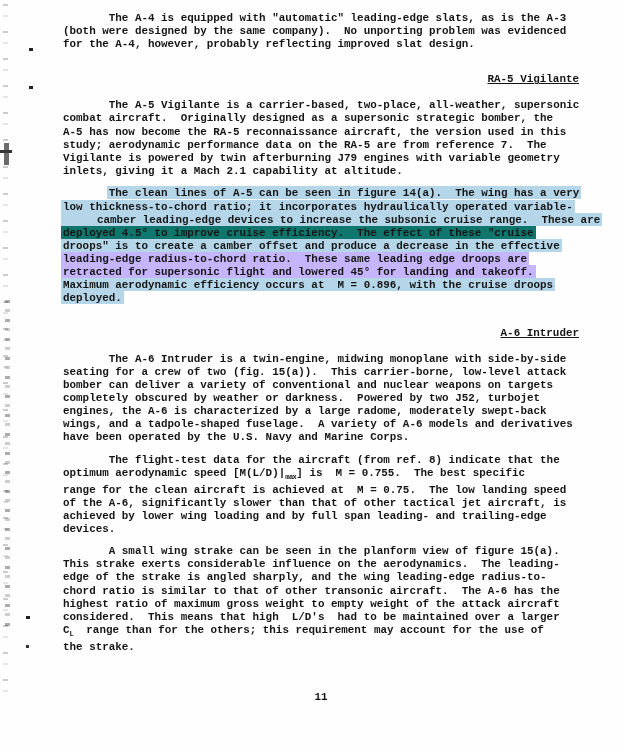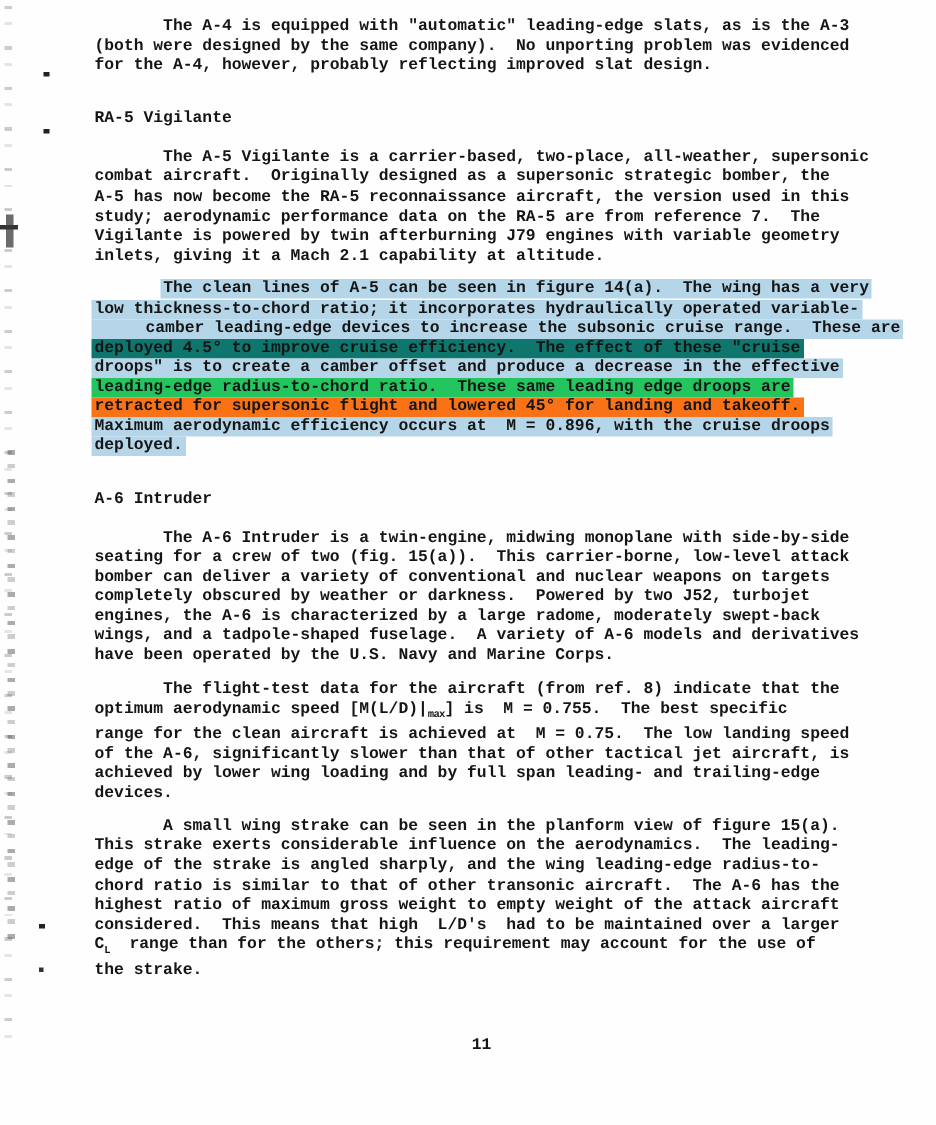--- a/index.html
+++ b/index.html
@@ -13,21 +13,21 @@
     overflow: hidden;
     font-family: "Liberation Mono", "DejaVu Sans Mono", monospace;
     font-size: 10.9px;
     font-weight: 700;
     line-height: 13.1px;
     color: #151515;
   }
   .doc-body { position: relative; }
   .line { white-space: pre; }
   .para { margin: 0 0 9px 0; }
-  .heading { text-align: left; margin: 22px 0 13px 0; white-space: pre; }
+  .heading { text-align: right; margin: 22px 0 13px 0; white-space: pre; text-decoration: underline; }
   .hl {
     padding: 0.5px 2px;
     margin: 0 -2px;
   }
   sub { font-size: 7px; letter-spacing: -0.5px; }
   .page-number { text-align: center; margin-top: 37px; }
 
   
   .noise-strip {
     position: absolute;
@@ -81,22 +81,22 @@
         <div class="line">study; aerodynamic performance data on the RA-5 are from reference 7.  The</div>
         <div class="line">Vigilante is powered by twin afterburning J79 engines with variable geometry</div>
         <div class="line">inlets, giving it a Mach 2.1 capability at altitude.</div>
       </div>
       <div class="para highlighted">
         <div class="line">       <span class="hl" style="background-color: rgb(181, 214, 233);">The clean lines of A-5 can be seen in figure 14(a).  The wing has a very</span></div>
         <div class="line"><span class="hl" style="background-color: rgb(181, 214, 233);">low thickness-to-chord ratio; it incorporates hydraulically operated variable-</span></div>
         <div class="line"><span class="hl" style="background-color: rgb(181, 214, 233); padding-left: 36px;">camber leading-edge devices to increase the subsonic cruise range.  These are</span></div>
         <div class="line"><span class="hl" style="background-color: #0f766e;">deployed 4.5° to improve cruise efficiency.  The effect of these "cruise</span></div>
         <div class="line"><span class="hl" style="background-color: rgb(181, 214, 233);">droops" is to create a camber offset and produce a decrease in the effective</span></div>
-        <div class="line"><span class="hl" style="background-color: #22c55e;">leading-edge radius-to-chord ratio.  These same leading edge droops are</span></div>
-        <div class="line"><span class="hl" style="background-color: #f97316;">retracted for supersonic flight and lowered 45° for landing and takeoff.</span></div>
+        <div class="line"><span class="hl" style="background-color: #c4b5fd;">leading-edge radius-to-chord ratio.  These same leading edge droops are</span></div>
+        <div class="line"><span class="hl" style="background-color: #c4b5fd;">retracted for supersonic flight and lowered 45° for landing and takeoff.</span></div>
         <div class="line"><span class="hl" style="background-color: rgb(181, 214, 233);">Maximum aerodynamic efficiency occurs at  M = 0.896, with the cruise droops</span></div>
         <div class="line"><span class="hl" style="background-color: rgb(181, 214, 233);">deployed.</span></div>
       </div>
       <div class="heading">A-6 Intruder</div>
       <div class="para">
         <div class="line">       The A-6 Intruder is a twin-engine, midwing monoplane with side-by-side</div>
         <div class="line">seating for a crew of two (fig. 15(a)).  This carrier-borne, low-level attack</div>
         <div class="line">bomber can deliver a variety of conventional and nuclear weapons on targets</div>
         <div class="line">completely obscured by weather or darkness.  Powered by two J52, turbojet</div>
         <div class="line">engines, the A-6 is characterized by a large radome, moderately swept-back</div>

